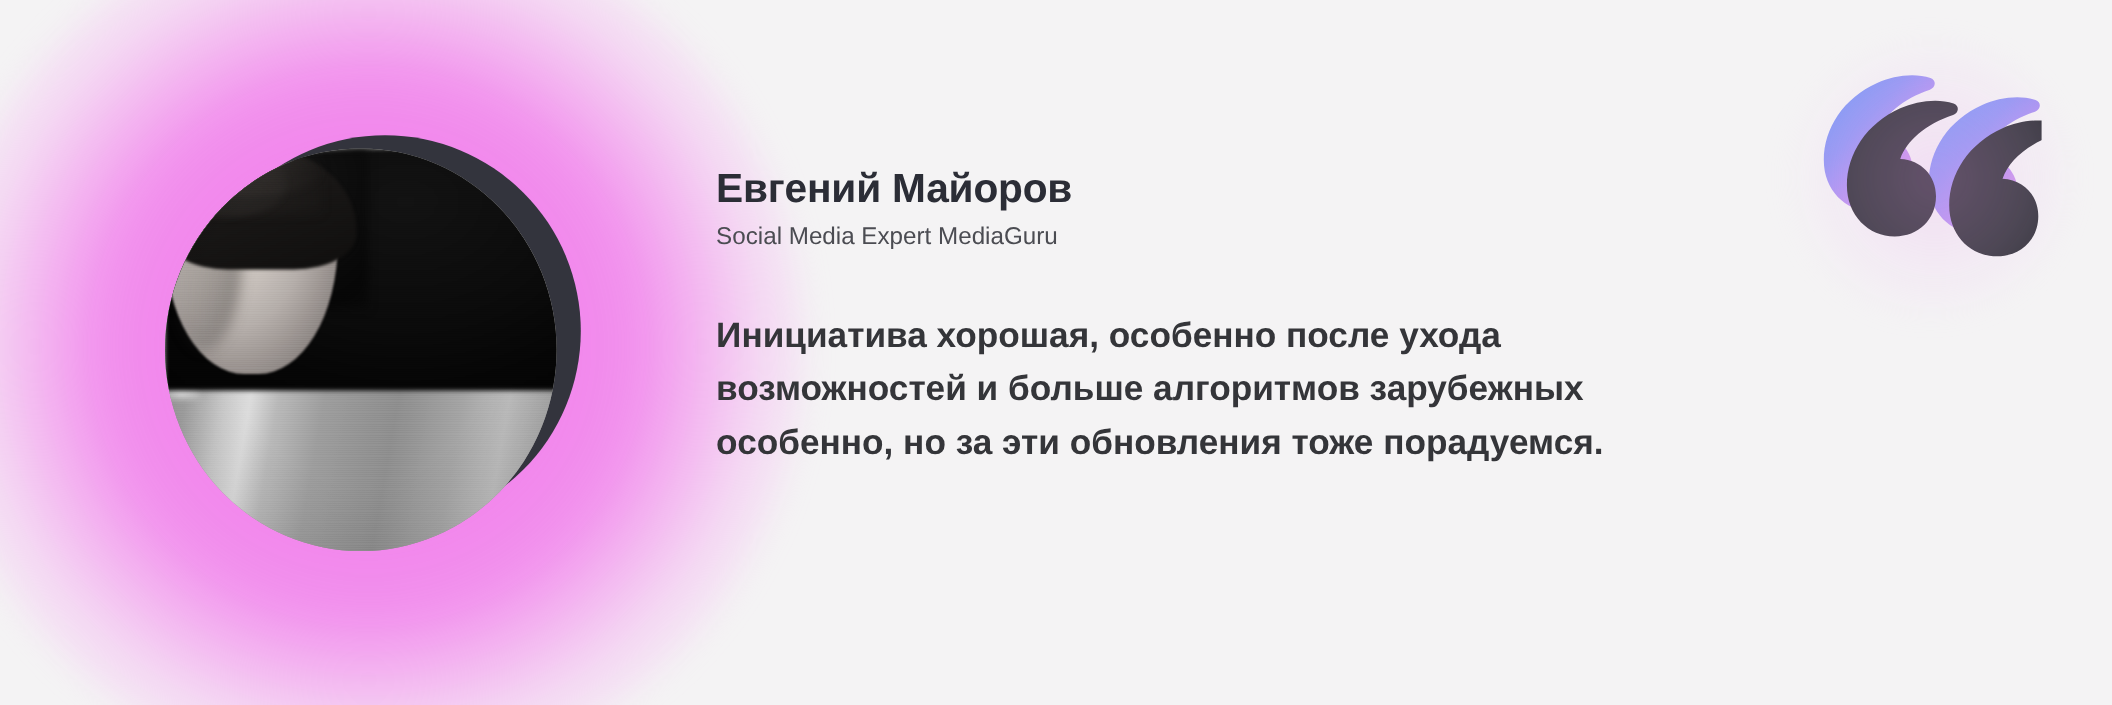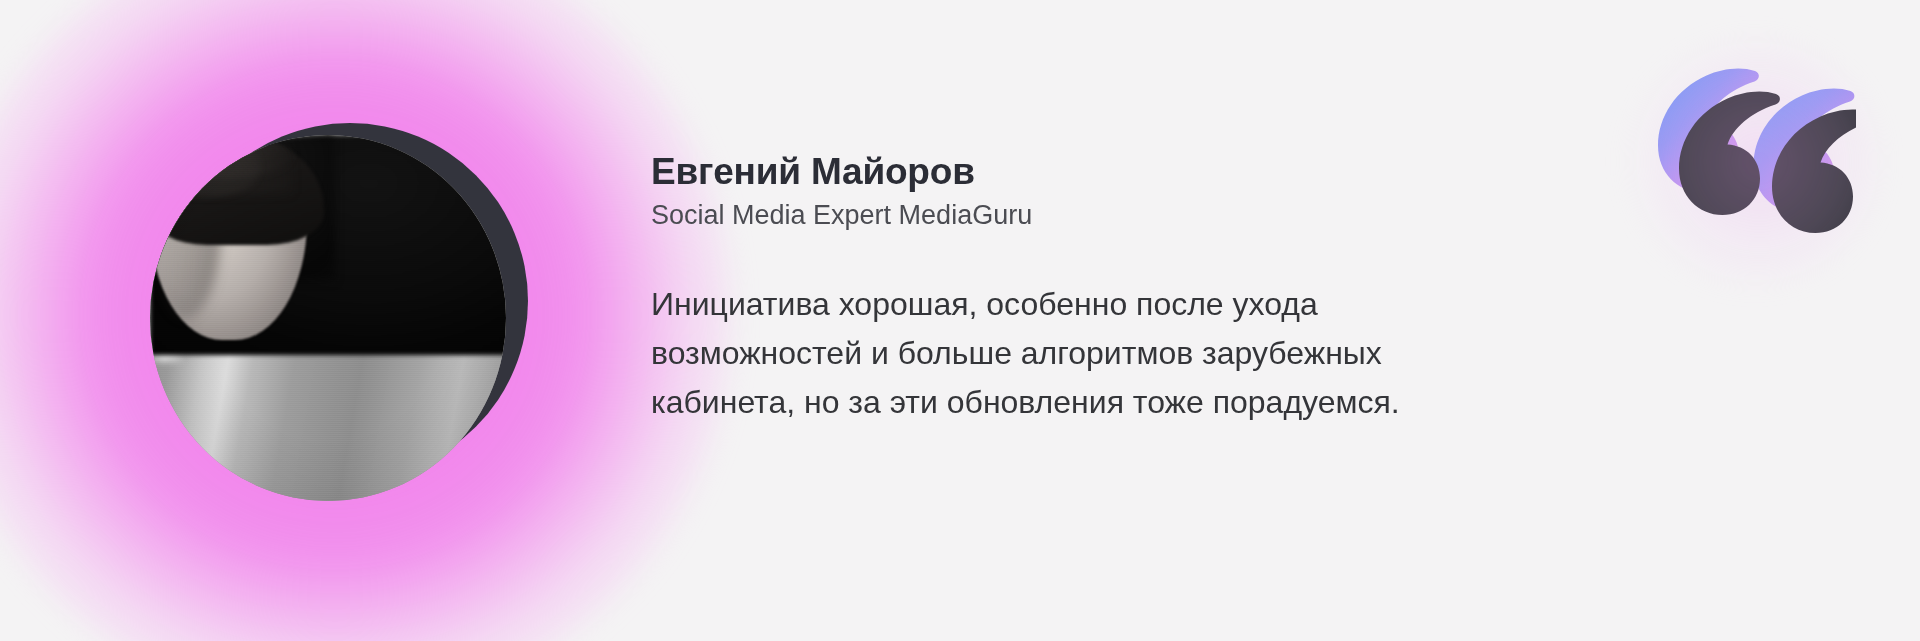--- a/index.html
+++ b/index.html
@@ -195,29 +195,29 @@
   #author-name {
     margin: 0;
     font-size: 37px;
     font-weight: 700;
     line-height: 44px;
     letter-spacing: -0.2px;
     color: #2b2d36;
   }
   #author-role {
     margin: 6px 0 0 0;
-    font-size: 27px;
+    font-size: 22px;
     font-weight: 400;
     line-height: 30px;
     color: #4b4c52;
   }
   #quote-body {
     margin: 50px 0 0 0;
     font-size: 32px;
-    font-weight: 400;
+    font-weight: 700;
     line-height: 49px;
     color: #343539;
     max-width: 1035px;
   }
   #quote-body .qline { display: block; white-space: nowrap; }
 
   
   #quote-mark {
     position: absolute;
     left: 1651px;
@@ -275,21 +275,21 @@
       <div class="ph-layer ph-vig"></div>
     </div>
   </div>
 
   <div id="text-block">
     <h2 id="author-name">Евгений Майоров</h2>
     <p id="author-role">Social Media Expert MediaGuru</p>
     <p id="quote-body">
       <span class="qline">Инициатива хорошая, особенно после ухода</span>
       <span class="qline">возможностей и больше алгоритмов зарубежных</span>
-      <span class="qline">кабинета, но за эти обновления тоже порадуемся.</span>
+      <span class="qline">особенно, но за эти обновления тоже порадуемся.</span>
     </p>
   </div>
 
   <div id="quote-mark">
     <div class="qglow"></div>
     <svg viewBox="0 0 205 200" xmlns="http://www.w3.org/2000/svg">
       <defs>
         <linearGradient id="qgrad" x1="0.08" y1="0.02" x2="0.92" y2="0.98">
           <stop offset="0%" stop-color="#6f97f6"></stop>
           <stop offset="34%" stop-color="#8e92f3"></stop>

